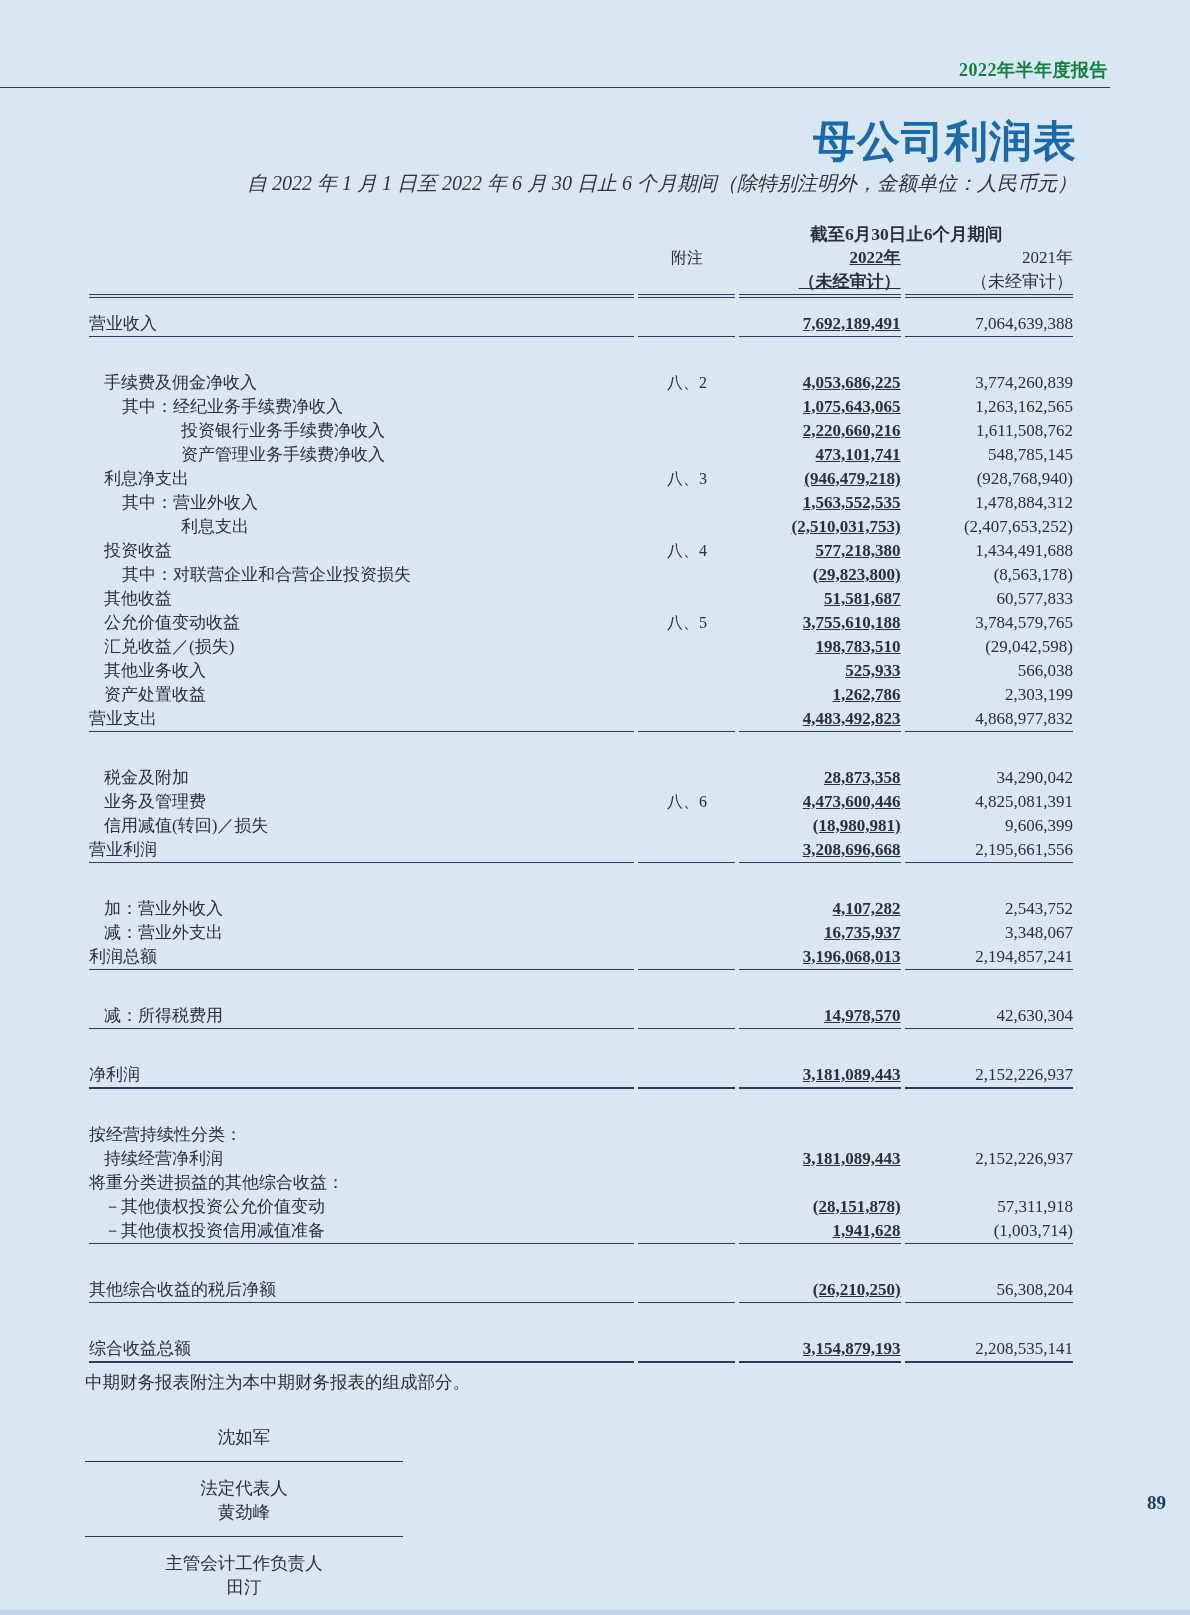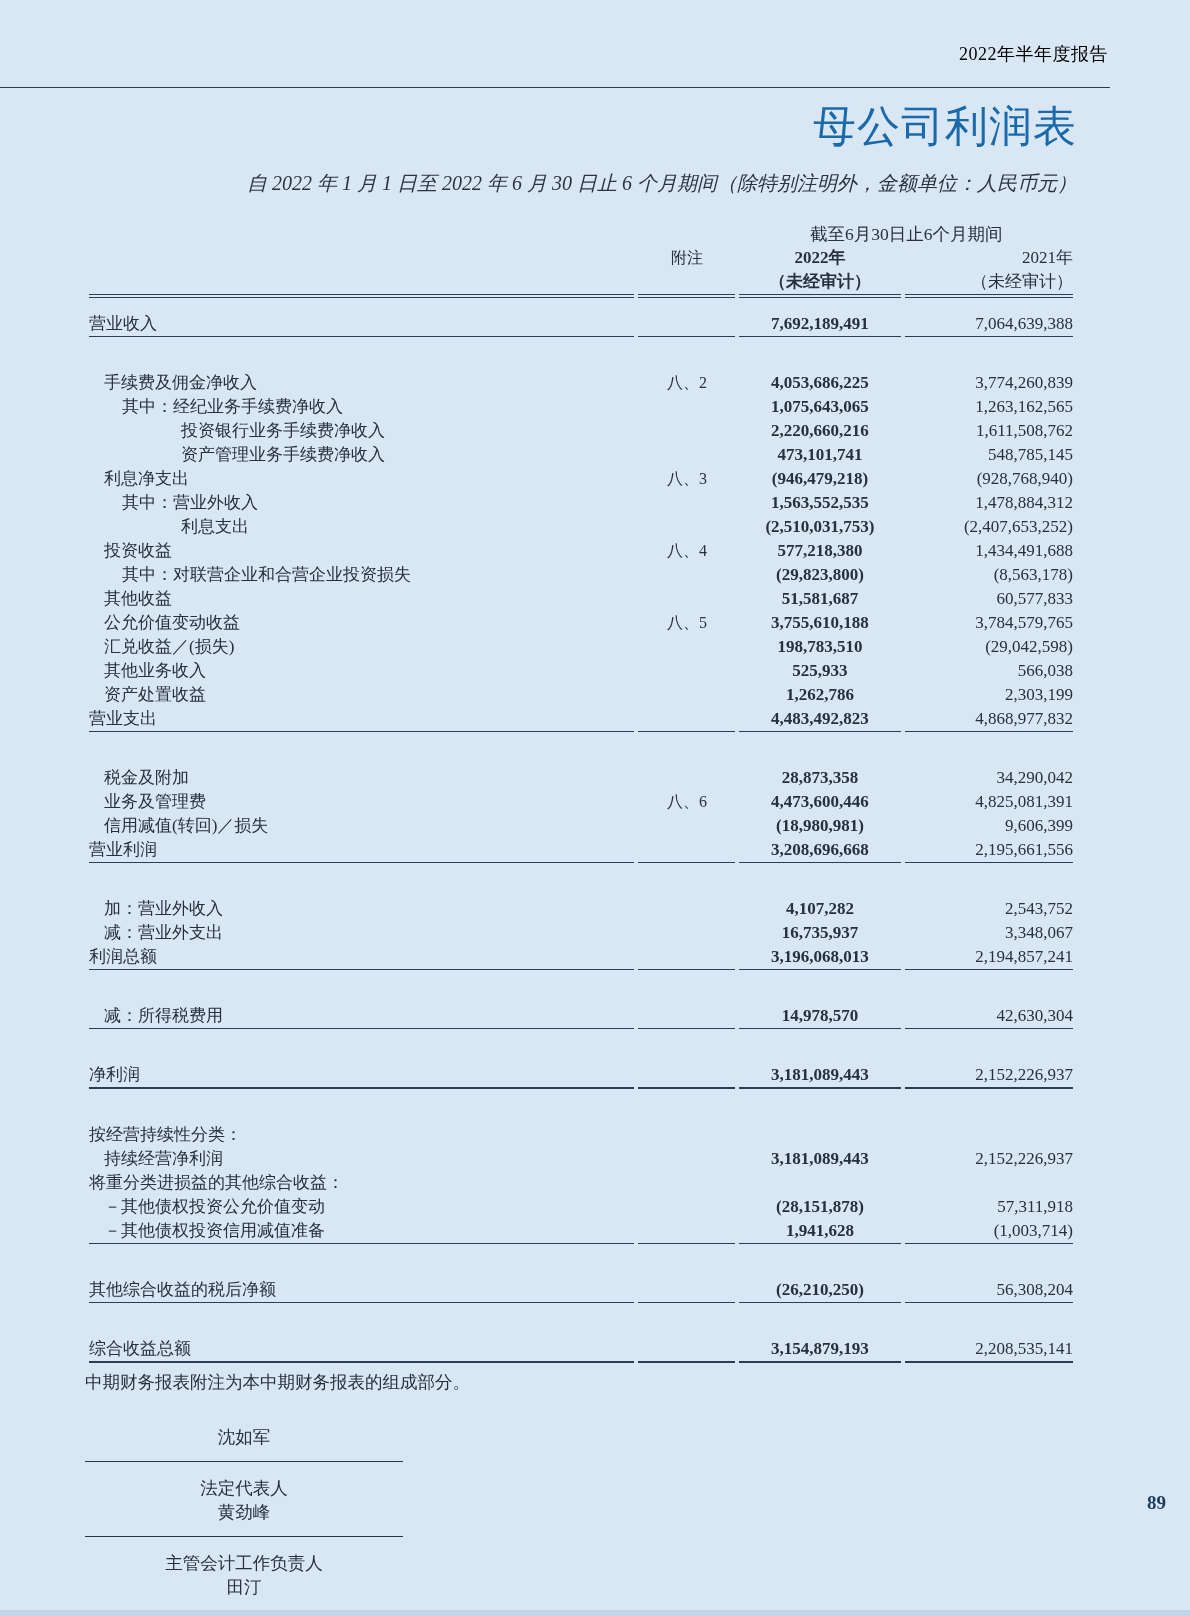--- a/index.html
+++ b/index.html
@@ -15,48 +15,48 @@
     position:relative;
     width:1190px;height:1615px;
     background:var(--bg);
     font-family:"Liberation Serif","DejaVu Serif",serif;
     color:var(--text);
     overflow:hidden;
     margin:0 auto;
   }
   .bottom-edge{position:absolute;left:0;bottom:0;width:100%;height:5px;background:#c2d5e8;}
   .report-header{
-    position:absolute;top:42px;right:82px;
-    font-size:18px;font-weight:400;color:#000000;letter-spacing:.5px;
+    position:absolute;top:58px;right:82px;
+    font-size:18px;font-weight:700;color:#15803d;letter-spacing:.5px;
   }
   .header-rule{position:absolute;top:87px;left:0;width:1110px;height:0;border-top:1.5px solid #2c3a50;}
   .doc-title{
-    position:absolute;top:98px;right:113px;
-    font-size:43px;font-weight:400;color:var(--title);letter-spacing:1px;
+    position:absolute;top:113px;right:113px;
+    font-size:43px;font-weight:700;color:var(--title);letter-spacing:1px;
   }
   .subtitle{
     position:absolute;top:170px;right:113px;
     font-size:20px;font-style:italic;color:#2a3342;
   }
   .table-wrap{position:absolute;top:222px;left:85px;width:992px;}
   table.income{
     width:100%;
     border-collapse:separate;border-spacing:4px 0;
     table-layout:fixed;
     font-size:17px;line-height:24px;
   }
   col.c1{width:541px;}  col.c2{width:96px;}
   col.c3{width:160px;}  col.c4{width:167px;}
   td{padding:0;vertical-align:bottom;overflow:hidden;white-space:nowrap;}
   td.c-label{text-align:left;}
   td.c-note{text-align:center;font-size:16px;}
-  td.c-v2022{text-align:center;font-weight:700;}
+  td.c-v2022{text-align:right;font-weight:700;text-decoration:underline;}
   td.c-v2021{text-align:right;}
   tr.hrow td{height:24px;}
-  tr.hrow .period{text-align:center;font-weight:400;font-size:17.5px;}
+  tr.hrow .period{text-align:center;font-weight:700;font-size:17.5px;}
   tr.hrow .bold{font-weight:700;}
   tr.hrule-double td{height:2px;border-top:1.5px solid var(--rule);border-bottom:1.5px solid var(--rule);}
   tr.datarow td{height:24px;}
   tr.rule-single td{border-bottom:1.5px solid var(--rule);margin-top:44px;}
   tr.rule-thick td{border-bottom:2.5px solid var(--rule);}
   tr.spacer td{height:34px;}
   .ind0{padding-left:0;}
   .ind1{padding-left:15px;}
   .ind2{padding-left:33px;}
   .ind3{padding-left:92px;}

